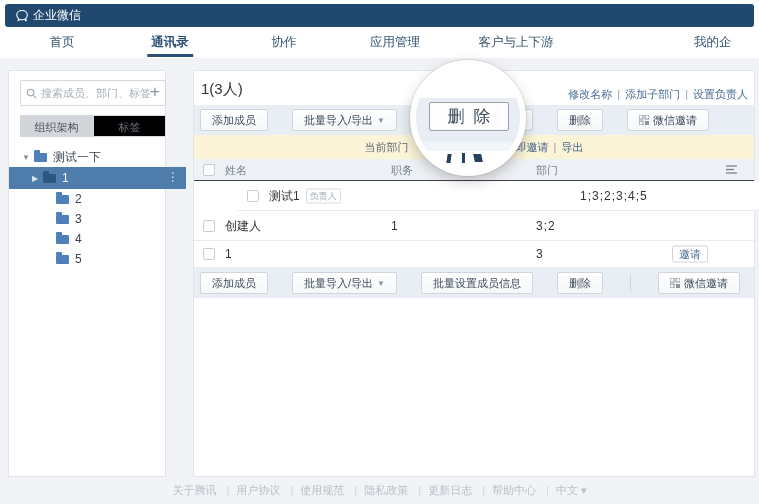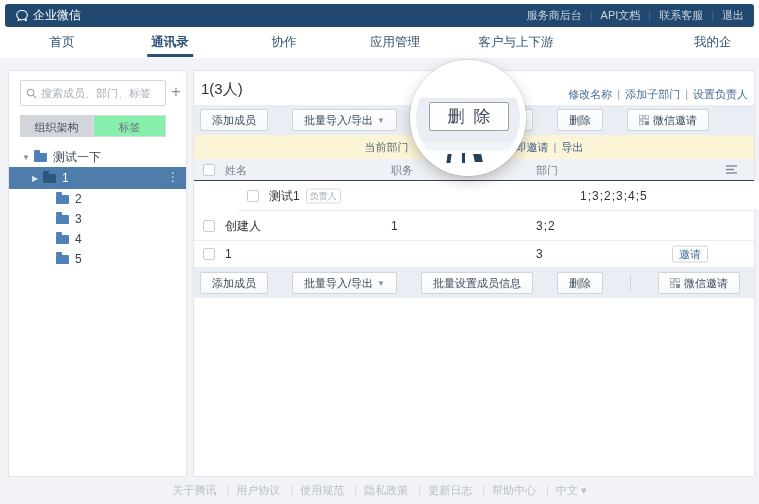--- a/index.html
+++ b/index.html
@@ -17,29 +17,29 @@
   
   .nav { position:absolute; left:0; top:27px; width:759px; height:44px; background:#fff; border-bottom:1px solid #d9dde2; }
   .nav-tab { position:absolute; top:0; height:30px; line-height:30px; transform:translateX(-50%);
              font-size:12.5px; color:#33536f; cursor:pointer; padding:0 4px; }
   .nav-tab.active { color:#2b5176; border-bottom:3px solid #2b5176; font-weight:bold; }
 
   
   .content-bg { position:absolute; left:0; top:58px; width:759px; height:446px; background:#f1f3f6; }
 
   
-  .sidebar { position:absolute; left:8px; top:70px; width:179px; height:407px; background:#fff; border:1px solid #e1e5ea; }
+  .sidebar { position:absolute; left:8px; top:70px; width:158px; height:407px; background:#fff; border:1px solid #e1e5ea; }
   .search-box { position:absolute; left:11px; top:9px; width:146px; height:26px; border:1px solid #d3d8de;
                 border-radius:2px; background:#fff; display:flex; align-items:center; padding:0 5px; }
   .search-box input { border:none; outline:none; width:118px; font-size:11px; color:#555; margin-left:4px;
                       font-family:"Liberation Sans","DejaVu Sans",sans-serif; }
   .search-box input::placeholder { color:#a7afb8; }
   .plus-btn { position:absolute; right:5px; top:12px; font-size:17px; color:#8a929a; cursor:pointer; line-height:17px; }
   .side-tabs { position:absolute; left:11px; top:44px; width:146px; height:22px; display:flex; font-size:11px; }
-  .side-tab { flex:1; text-align:center; line-height:22px; cursor:pointer; background:#86efac; border:1px solid #d9dde2; color:#6b7480; }
+  .side-tab { flex:1; text-align:center; line-height:22px; cursor:pointer; background:#000000; border:1px solid #d9dde2; color:#6b7480; }
   .side-tab.active { background:#d2d6db; border:1px solid #d2d6db; color:#474f59; }
   .tree { position:absolute; left:0; top:76px; width:177px; font-size:12px; color:#3a4350; }
   .tree-row { height:20px; display:flex; align-items:center; cursor:pointer; }
   .tree-row .arrow { width:10px; font-size:8px; color:#868e98; text-align:center; margin-right:3px; }
   .folder { width:13px; height:9px; background:#4f81b8; border-radius:1px; position:relative; margin-right:6px; flex:none; }
   .folder::before { content:""; position:absolute; top:-3px; left:0; width:6px; height:3px; background:#4f81b8; border-radius:1px 1px 0 0; }
   .tree-root { padding-left:12px; }
   .tree-sel { height:22px; background:#4e7cab; color:#fff; padding-left:21px; position:relative; }
   .tree-sel .arrow { color:#d9e4ef; }
   .tree-sel .folder, .tree-sel .folder::before { background:#2c567e; }
@@ -110,26 +110,20 @@
 <body>
 
 <div class="topbar">
   <div class="logo">
     <svg width="14" height="14" viewBox="0 0 14 14">
       <path d="M7 1.5c-3 0-5.3 2-5.3 4.6 0 1.5.8 2.8 2 3.7l-.5 1.7 1.9-1a6.6 6.6 0 0 0 1.9.3c3 0 5.3-2 5.3-4.7S10 1.5 7 1.5z" fill="none" stroke="#fff" stroke-width="1.1"></path>
       <circle cx="10.8" cy="11.2" r="1.1" fill="#fff"></circle>
     </svg>
     <span>企业微信</span>
   </div>
-  <div class="topbar-links">
-    <span>服务商后台</span>
-    <span>API文档</span>
-    <span>联系客服</span>
-    <span>退出</span>
-  </div>
 </div>
 
 <div class="nav">
   <div class="nav-tab" style="left:62px">首页</div>
   <div class="nav-tab active" style="left:170px">通讯录</div>
   <div class="nav-tab" style="left:284px">协作</div>
   <div class="nav-tab" style="left:395px">应用管理</div>
   <div class="nav-tab" style="left:516px">客户与上下游</div>
   <div class="nav-tab" style="left:713px">我的企业</div>
 </div>

